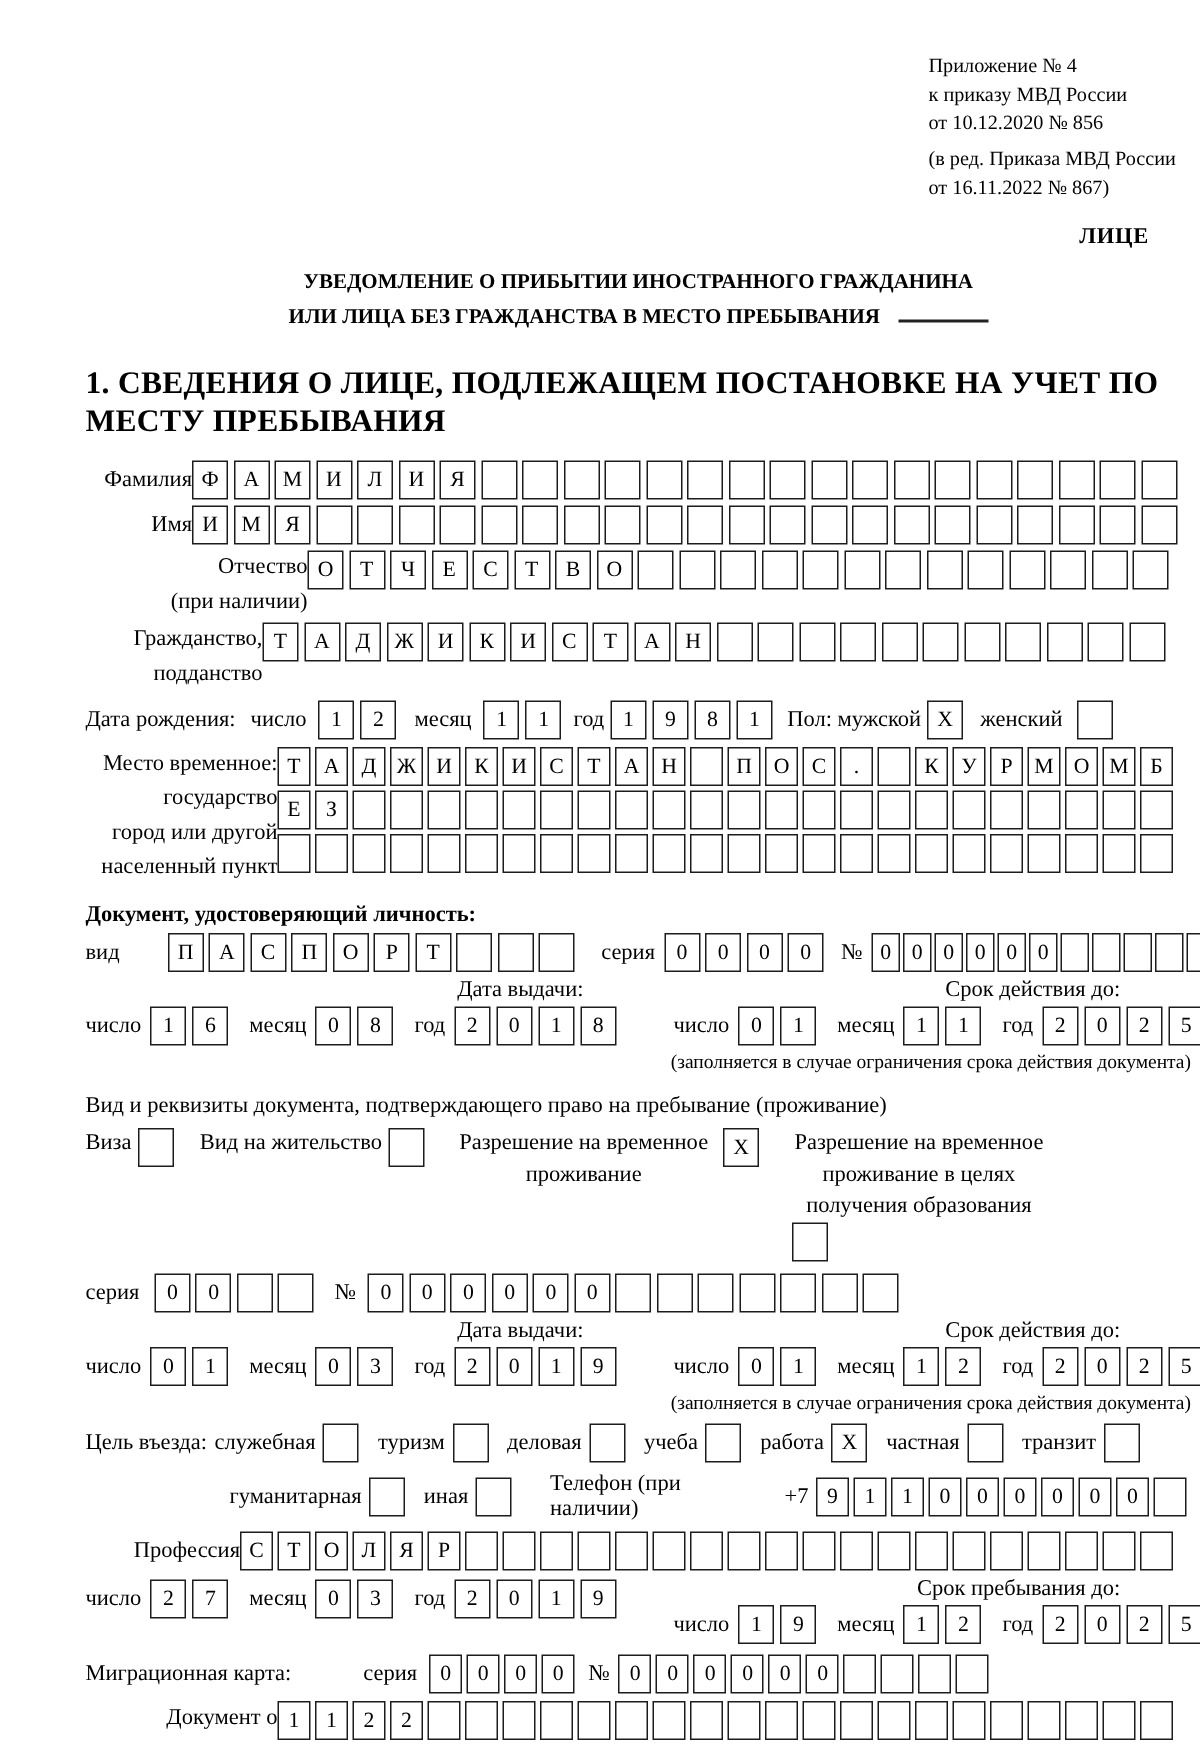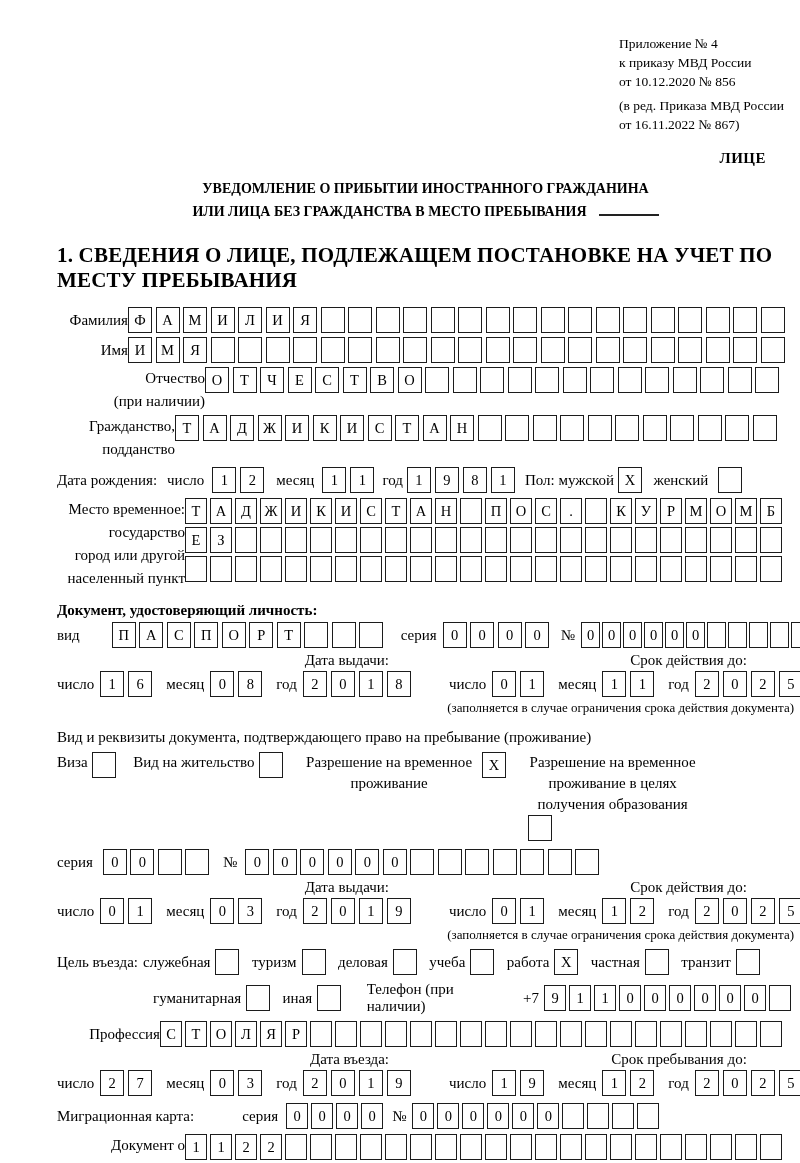--- a/index.html
+++ b/index.html
@@ -591,21 +591,20 @@
         <span class="cell"></span>
         <span class="cell"></span>
         <span class="cell"></span>
         <span class="cell"></span>
         <span class="cell"></span>
       </div>
   </div>
 
   <div class="date-pair">
     <div class="dp-left">
-      <div class="date-head">Дата въезда:</div>
       <div class="date-line">
         <span class="t">число</span>
         <div class="cells dcells g">
             <span class="cell">2</span>
             <span class="cell">7</span>
           </div>
         <span class="t">месяц</span>
         <div class="cells dcells g">
             <span class="cell">0</span>
             <span class="cell">3</span>

